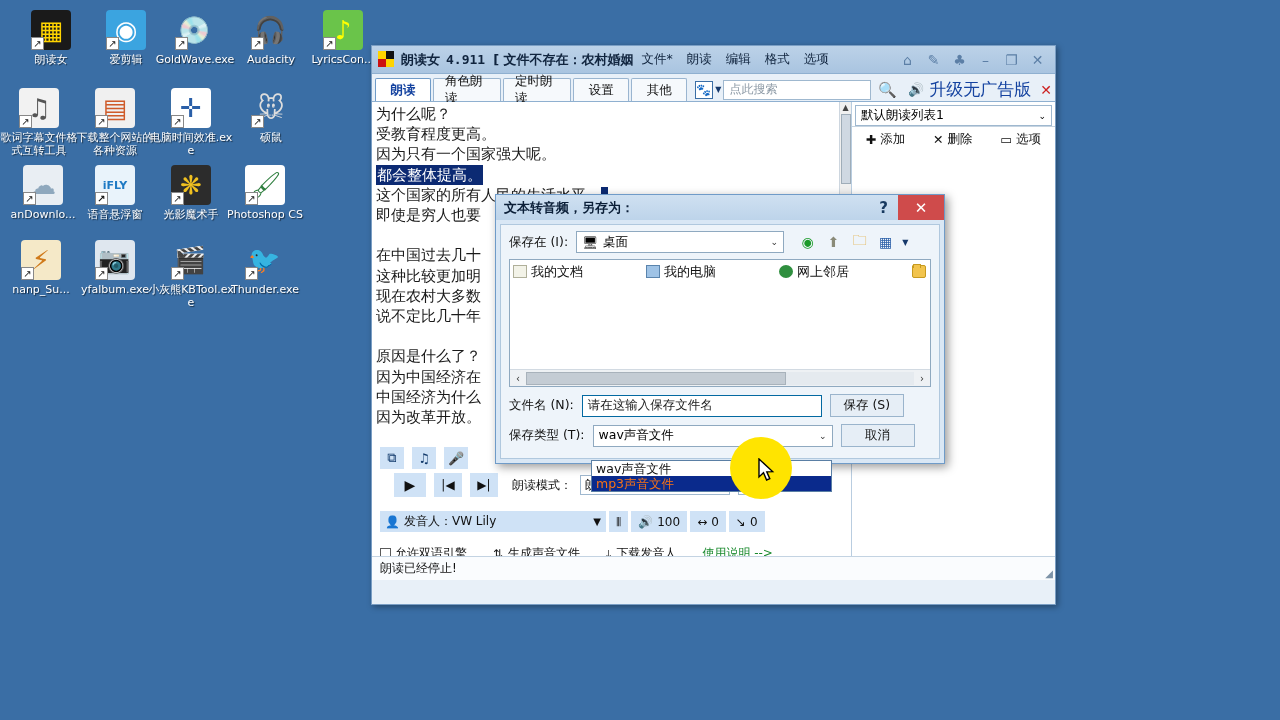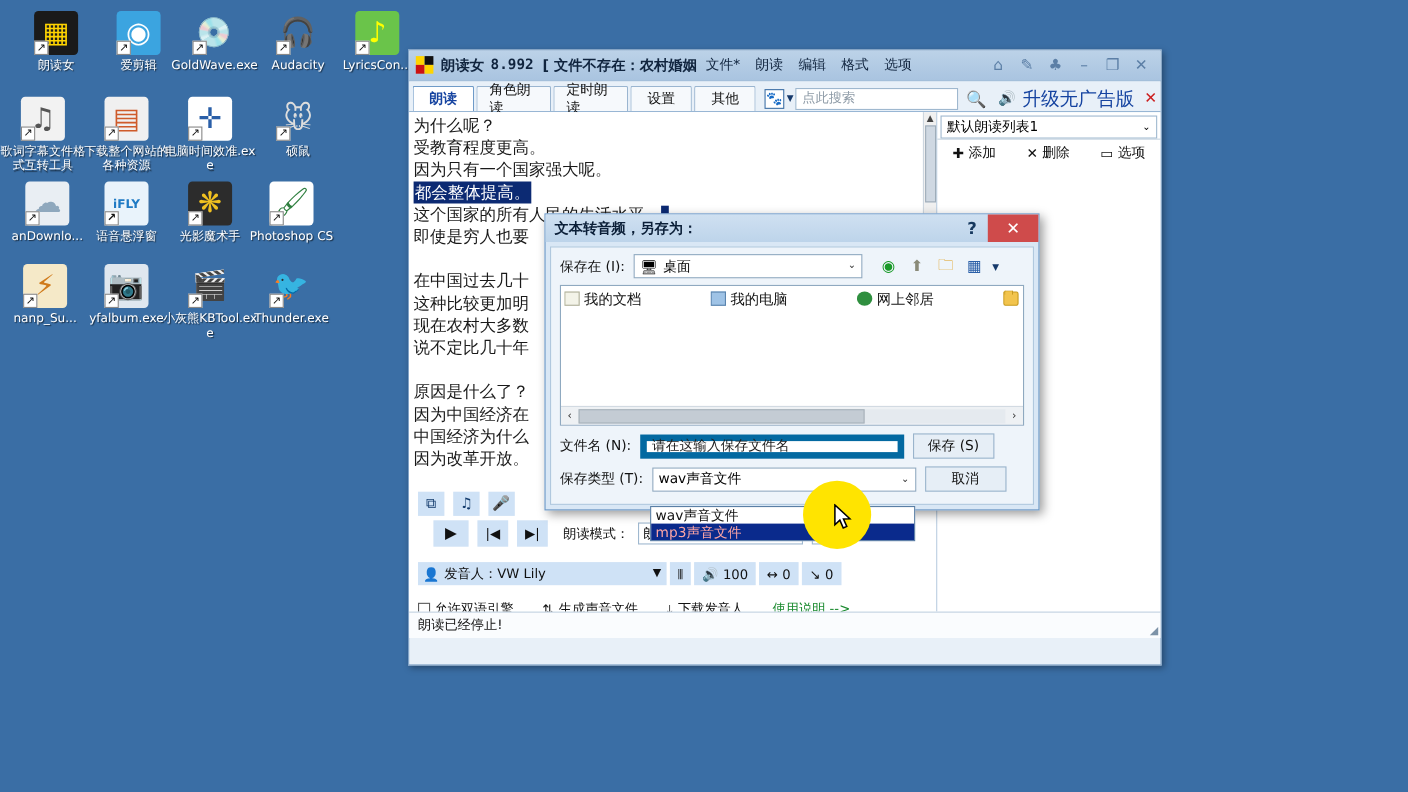--- a/index.html
+++ b/index.html
@@ -182,31 +182,31 @@
   .fico { width:14px; height:13px; flex:none; position:relative; }
   .folder { background:#f2c44d; border:1px solid #c79a1f; border-radius:1px 2px 2px 2px; }
   .folder:before { content:""; position:absolute; left:0; top:-2px; width:6px; height:3px; background:#f2c44d; border:1px solid #c79a1f; border-bottom:none; border-radius:1px 1px 0 0;}
   #hscroll { position:absolute; left:0; right:0; bottom:0; height:17px; background:#eef1f4; border-top:1px solid #d2dae2;
              display:flex; align-items:center; }
   .hs-arr { width:16px; text-align:center; font-size:10px; color:#333; }
   .hs-track { flex:1; height:13px; background:#e5eaef; position:relative; }
   .hs-thumb { position:absolute; left:0; top:0; width:260px; height:13px; background:#c4ccd4; border:1px solid #a8b2bb;}
 
   .row-fn { display:flex; align-items:center; gap:8px; margin-top:7px; }
-  .fn-input { width:240px; height:22px; background:#fff; border:6px solid #0369a1; display:flex; align-items:center; padding:0 5px; font-size:12.5px; color:#222;}
+  .fn-input { width:240px; height:22px; background:#fff; border:1px solid #0369a1; display:flex; align-items:center; padding:0 5px; font-size:12.5px; color:#222;}
   .dlg-btn { width:74px; height:23px; background:#e6eef6; border:1px solid #9ab4cc;
              display:flex; align-items:center; justify-content:center; font-size:12.5px; color:#111; }
   .row-ft { display:flex; align-items:center; gap:8px; margin-top:7px; }
   .ft-combo { width:240px; }
   #dd-list {
     position:absolute; left:90px; top:235px; width:241px; background:#fff;
     border:1px solid #5a7fa5; z-index:40; font-size:12.5px;
   }
   .dd-opt { height:15px; line-height:15px; padding:0 4px; color:#111; }
-  .dd-opt.sel { background:#0a2a8c; color:#fca5a5; }
+  .dd-opt.sel { background:#0a2a8c; color:#f97316; }
 
   
   #hl { position:absolute; left:730px; top:437px; width:62px; height:62px;
         background:#ffe400; border-radius:50%; z-index:50; }
   #cursor { position:absolute; left:758px; top:458px; z-index:60; }
 </style>
 </head>
 <body>
 
 <div id="desktop">
@@ -283,21 +283,21 @@
 <div id="app">
 
   <div id="titlebar">
     <div id="app-icon">
       <div class="app-icon-q" style="left:0;top:0;background:#ffd400"></div>
       <div class="app-icon-q" style="left:8px;top:0;background:#111"></div>
       <div class="app-icon-q" style="left:0;top:8px;background:#cc1111"></div>
       <div class="app-icon-q" style="left:8px;top:8px;background:#ffd400"></div>
     </div>
     <span class="t-title">朗读女</span>
-    <span class="t-ver">8.992</span>
+    <span class="t-ver">4.911</span>
     <span class="t-file">[ 文件不存在：农村婚姻</span>
     <div class="menu-row">
       <span class="menu-item">文件*</span>
       <span class="menu-item">朗读</span>
       <span class="menu-item">编辑</span>
       <span class="menu-item">格式</span>
       <span class="menu-item">选项</span>
     </div>
     <div class="win-btns">
       <span class="win-btn">⌂</span>

